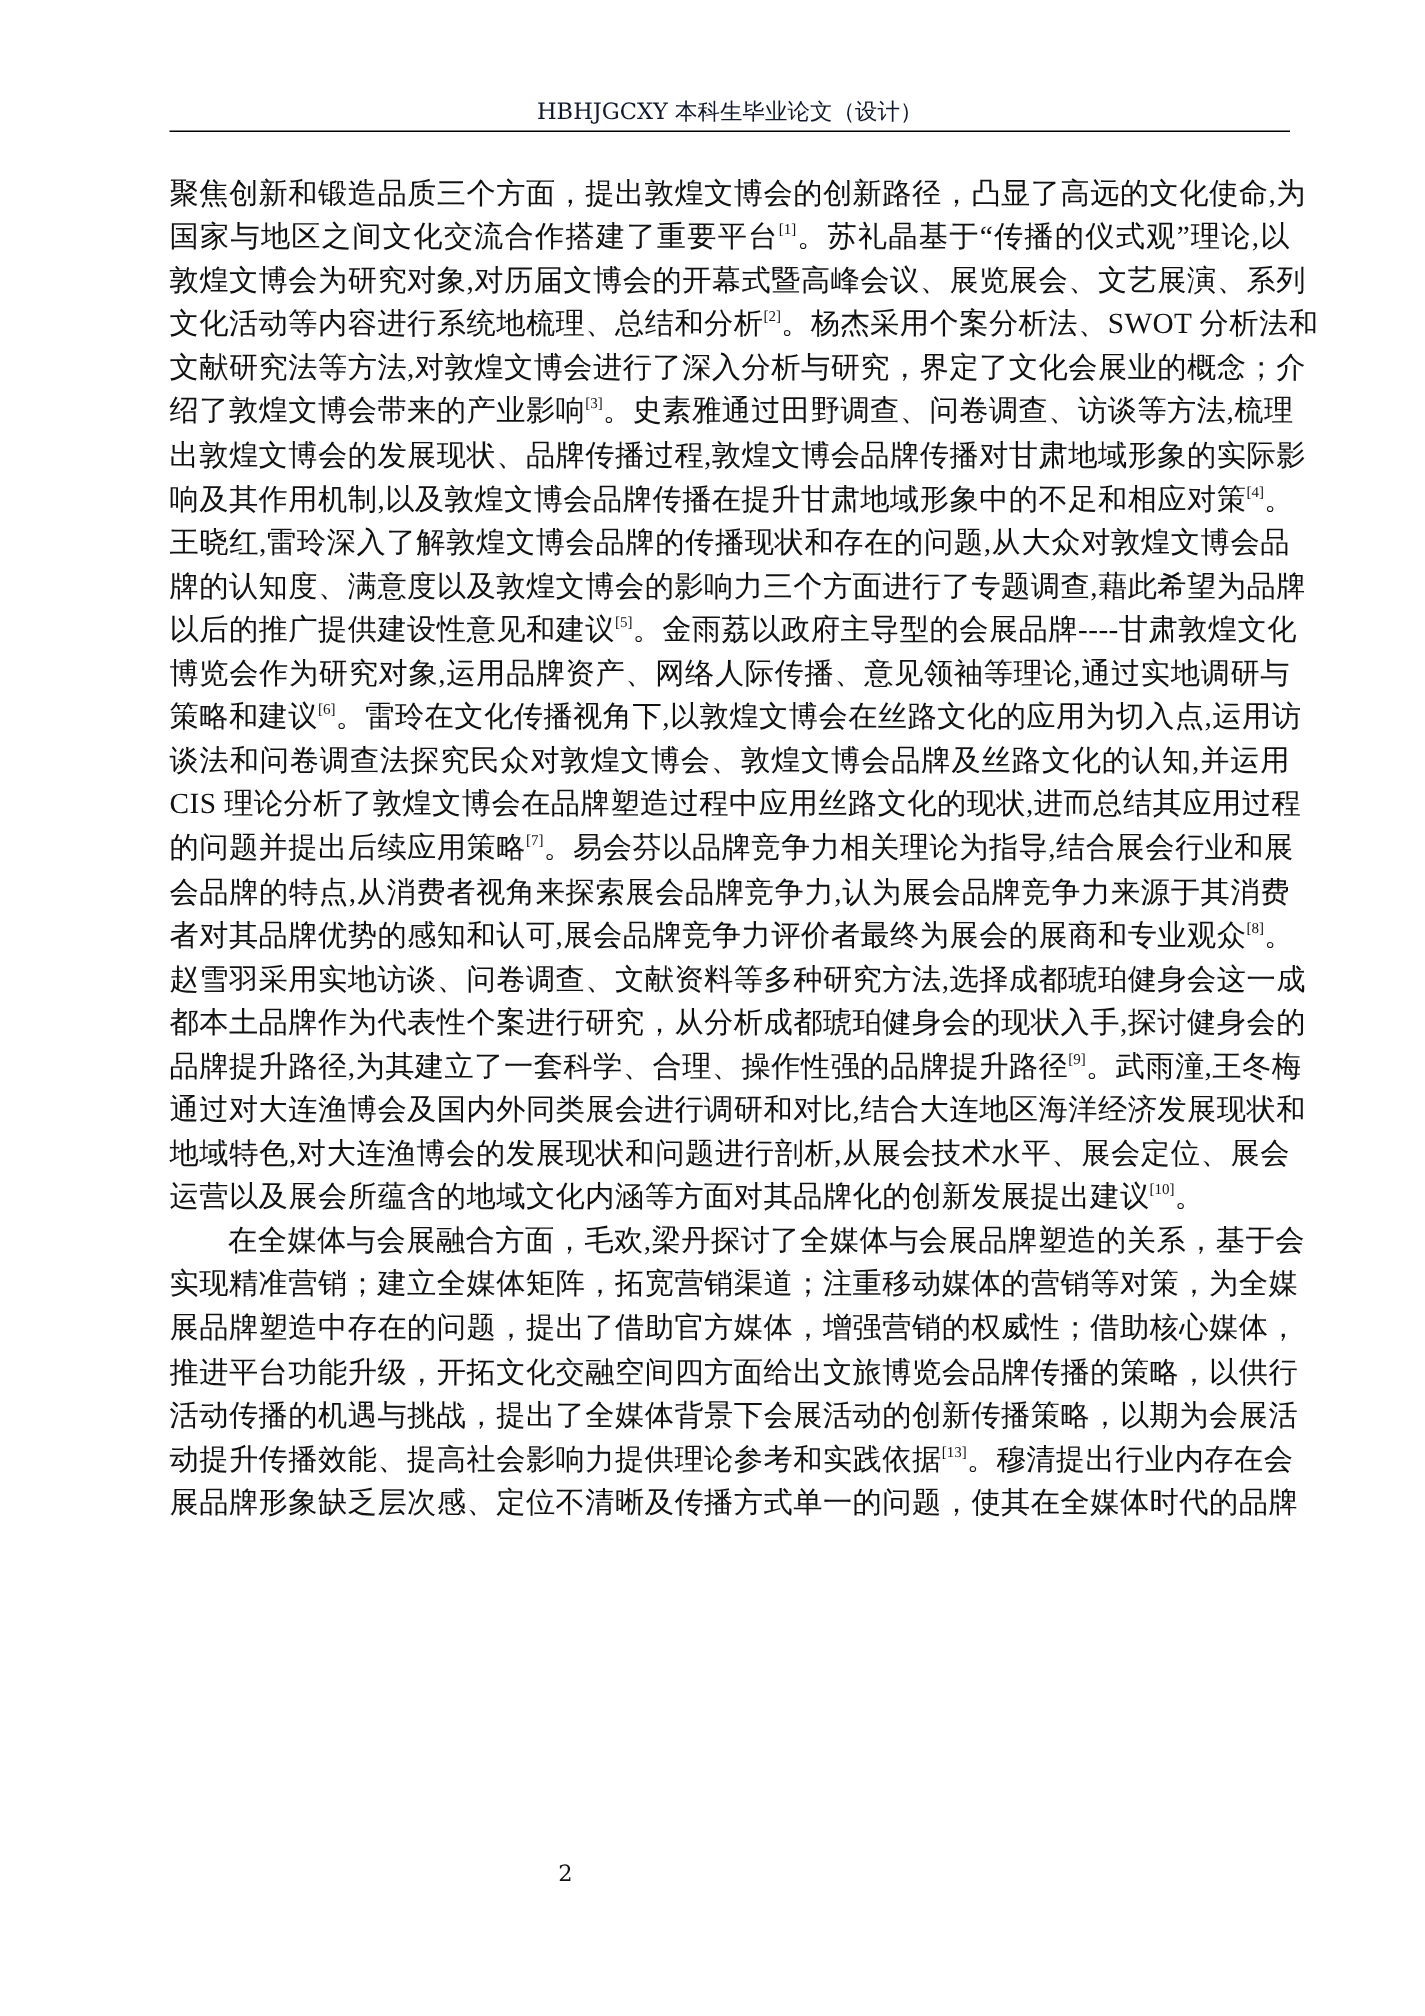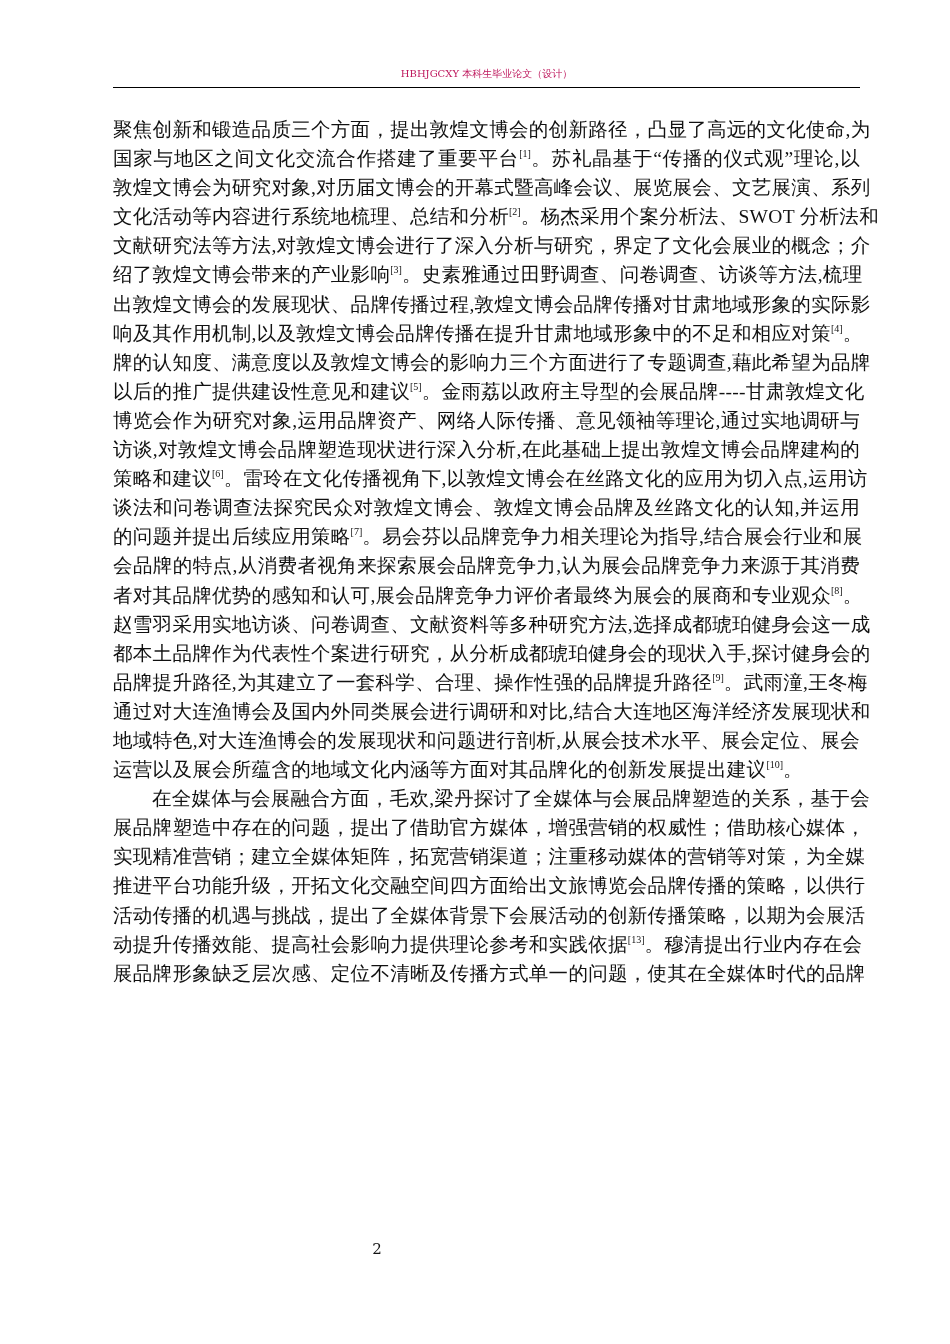--- a/index.html
+++ b/index.html
@@ -16,23 +16,23 @@
       color: #111111;
     }
     .page-header {
       position: absolute;
       left: 113px;
       top: 64px;
       width: 747px;
       height: 23px;
       border-bottom: 1.5px solid #000000;
       text-align: center;
-      font-size: 10px;
+      font-size: 15px;
       line-height: 20px;
-      color: #be185d;
+      color: #0f172a;
     }
     .page-body {
       position: absolute;
       left: 113px;
       top: 115px;
       width: 747px;
     }
     .line {
       display: block;
       height: 29.1px;
@@ -76,40 +76,41 @@
 <div class="page-body" id="doc-body">
     <div>
       <span class="line"><span>聚焦创新和锻造品质三个方面，提出敦煌文博会的创新路径，凸显了高远的文化使命,为</span></span>
       <span class="line"><span>国家与地区之间文化交流合作搭建了重要平台</span><sup class="cite">[1]</sup><span>。苏礼晶基于“传播的仪式观”理论,以</span></span>
       <span class="line"><span>敦煌文博会为研究对象,对历届文博会的开幕式暨高峰会议、展览展会、文艺展演、系列</span></span>
       <span class="line"><span>文化活动等内容进行系统地梳理、总结和分析</span><sup class="cite">[2]</sup><span>。杨杰采用个案分析法、SWOT 分析法和</span></span>
       <span class="line"><span>文献研究法等方法,对敦煌文博会进行了深入分析与研究，界定了文化会展业的概念；介</span></span>
       <span class="line"><span>绍了敦煌文博会带来的产业影响</span><sup class="cite">[3]</sup><span>。史素雅通过田野调查、问卷调查、访谈等方法,梳理</span></span>
       <span class="line"><span>出敦煌文博会的发展现状、品牌传播过程,敦煌文博会品牌传播对甘肃地域形象的实际影</span></span>
       <span class="line"><span>响及其作用机制,以及敦煌文博会品牌传播在提升甘肃地域形象中的不足和相应对策</span><sup class="cite">[4]</sup><span>。</span></span>
+      <span class="line"><span>王晓红,雷玲深入了解敦煌文博会品牌的传播现状和存在的问题,从大众对敦煌文博会品</span></span>
       <span class="line"><span>牌的认知度、满意度以及敦煌文博会的影响力三个方面进行了专题调查,藉此希望为品牌</span></span>
       <span class="line"><span>以后的推广提供建设性意见和建议</span><sup class="cite">[5]</sup><span>。金雨荔以政府主导型的会展品牌----甘肃敦煌文化</span></span>
       <span class="line"><span>博览会作为研究对象,运用品牌资产、网络人际传播、意见领袖等理论,通过实地调研与</span></span>
-      <span class="line"><span>访谈,对敦煌文博会品牌塑造现状进行深入分析,在此基础上提出敦煌文博会品牌建构的</span></span>
       <span class="line"><span>策略和建议</span><sup class="cite">[6]</sup><span>。雷玲在文化传播视角下,以敦煌文博会在丝路文化的应用为切入点,运用访</span></span>
       <span class="line"><span>谈法和问卷调查法探究民众对敦煌文博会、敦煌文博会品牌及丝路文化的认知,并运用</span></span>
+      <span class="line"><span>CIS 理论分析了敦煌文博会在品牌塑造过程中应用丝路文化的现状,进而总结其应用过程</span></span>
       <span class="line"><span>的问题并提出后续应用策略</span><sup class="cite">[7]</sup><span>。易会芬以品牌竞争力相关理论为指导,结合展会行业和展</span></span>
       <span class="line"><span>会品牌的特点,从消费者视角来探索展会品牌竞争力,认为展会品牌竞争力来源于其消费</span></span>
       <span class="line"><span>者对其品牌优势的感知和认可,展会品牌竞争力评价者最终为展会的展商和专业观众</span><sup class="cite">[8]</sup><span>。</span></span>
       <span class="line"><span>赵雪羽采用实地访谈、问卷调查、文献资料等多种研究方法,选择成都琥珀健身会这一成</span></span>
       <span class="line"><span>都本土品牌作为代表性个案进行研究，从分析成都琥珀健身会的现状入手,探讨健身会的</span></span>
       <span class="line"><span>品牌提升路径,为其建立了一套科学、合理、操作性强的品牌提升路径</span><sup class="cite">[9]</sup><span>。武雨潼,王冬梅</span></span>
       <span class="line"><span>通过对大连渔博会及国内外同类展会进行调研和对比,结合大连地区海洋经济发展现状和</span></span>
       <span class="line"><span>地域特色,对大连渔博会的发展现状和问题进行剖析,从展会技术水平、展会定位、展会</span></span>
       <span class="line last"><span>运营以及展会所蕴含的地域文化内涵等方面对其品牌化的创新发展提出建议</span><sup class="cite">[10]</sup><span>。</span></span>
     </div>
     <div>
       <span class="line indent"><span>在全媒体与会展融合方面，毛欢,梁丹探讨了全媒体与会展品牌塑造的关系，基于会</span></span>
+      <span class="line"><span>实现精准营销；建立全媒体矩阵，拓宽营销渠道；注重移动媒体的营销等对策，为全媒</span></span>
       <span class="line"><span>展品牌塑造中存在的问题，提出了借助官方媒体，增强营销的权威性；借助核心媒体，</span></span>
-      <span class="line"><span>实现精准营销；建立全媒体矩阵，拓宽营销渠道；注重移动媒体的营销等对策，为全媒</span></span>
       <span class="line"><span>推进平台功能升级，开拓文化交融空间四方面给出文旅博览会品牌传播的策略，以供行</span></span>
       <span class="line"><span>活动传播的机遇与挑战，提出了全媒体背景下会展活动的创新传播策略，以期为会展活</span></span>
       <span class="line"><span>动提升传播效能、提高社会影响力提供理论参考和实践依据</span><sup class="cite">[13]</sup><span>。穆清提出行业内存在会</span></span>
       <span class="line"><span>展品牌形象缺乏层次感、定位不清晰及传播方式单一的问题，使其在全媒体时代的品牌</span></span>
     </div>
   </div>
 
 <div class="page-number">2</div>
 
 </body></html>

